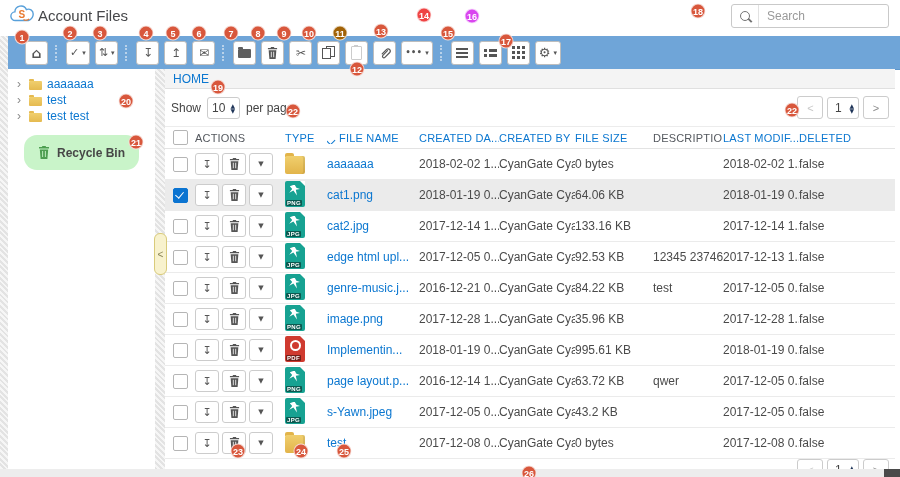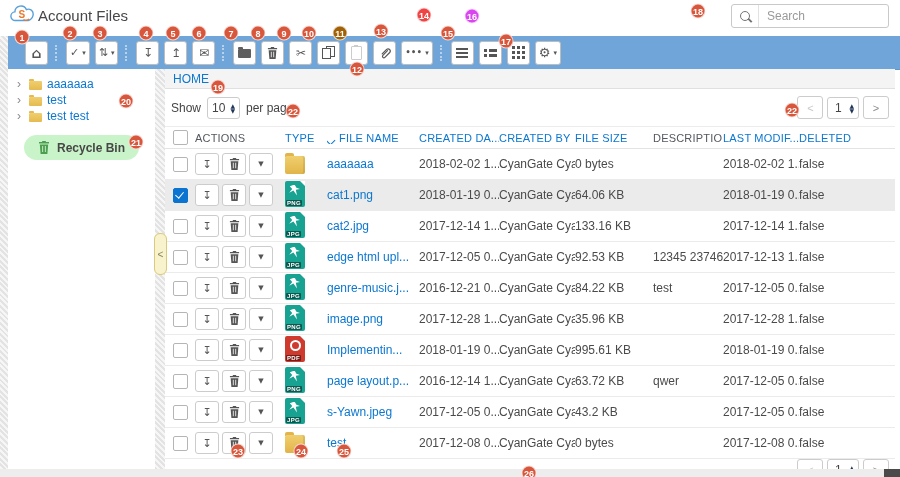--- a/index.html
+++ b/index.html
@@ -62,21 +62,21 @@
   .bottom-strip{position:absolute;left:0;top:469px;width:900px;height:8px;background:#ededed}
   .resize-corner{position:absolute;right:0;top:469px;width:16px;height:8px;background:#4a4a4a}
 
   
   .sidebar{position:absolute;left:8px;top:69px;width:147px;height:400px;background:#fff;padding-top:7px;box-sizing:border-box}
   .tree-item{display:flex;align-items:center;gap:5px;height:16px;padding-left:9px;cursor:pointer}
   .twisty{color:#8a8a8a;font-size:12px;width:7px;line-height:1}
   .fold-y{width:13px;height:9px;background:linear-gradient(180deg,#f0cf6e,#e5ba50);border-radius:1px;position:relative;margin-top:2px}
   .fold-y::before{content:'';position:absolute;top:-2px;left:0;width:5px;height:2px;background:#e5ba50;border-radius:1px 1px 0 0}
   .tree-label{color:#0b77d0;font-size:12px}
-  .recycle-pill{margin:11px 0 0 16px;width:115px;height:25px;border-radius:13px;background:#c9f4c9;
+  .recycle-pill{margin:11px 0 0 16px;width:115px;height:35px;border-radius:13px;background:#c9f4c9;
      display:flex;align-items:center;justify-content:center;gap:7px;cursor:pointer}
   .recycle-pill svg{color:#4d9e50}
   .recycle-label{font-weight:bold;color:#474747;font-size:12px}
 
   
   .main{position:absolute;left:165px;top:69px;width:730px;height:400px;background:#fff}
   .tabbar{height:19px;background:#f4f4f4;border-bottom:1px solid #e0e0e0;display:flex;align-items:center;padding-left:8px}
   .tab-home{color:#0b77d0;font-size:12px;cursor:pointer}
   .controls{height:37px;border-bottom:1px solid #ececec;display:flex;align-items:center;padding:0 6px;gap:6px}
   .numbox{display:inline-flex;align-items:center;border:1px solid #ccc;border-radius:3px;background:#fff;height:20px;padding:0 4px;gap:5px}

